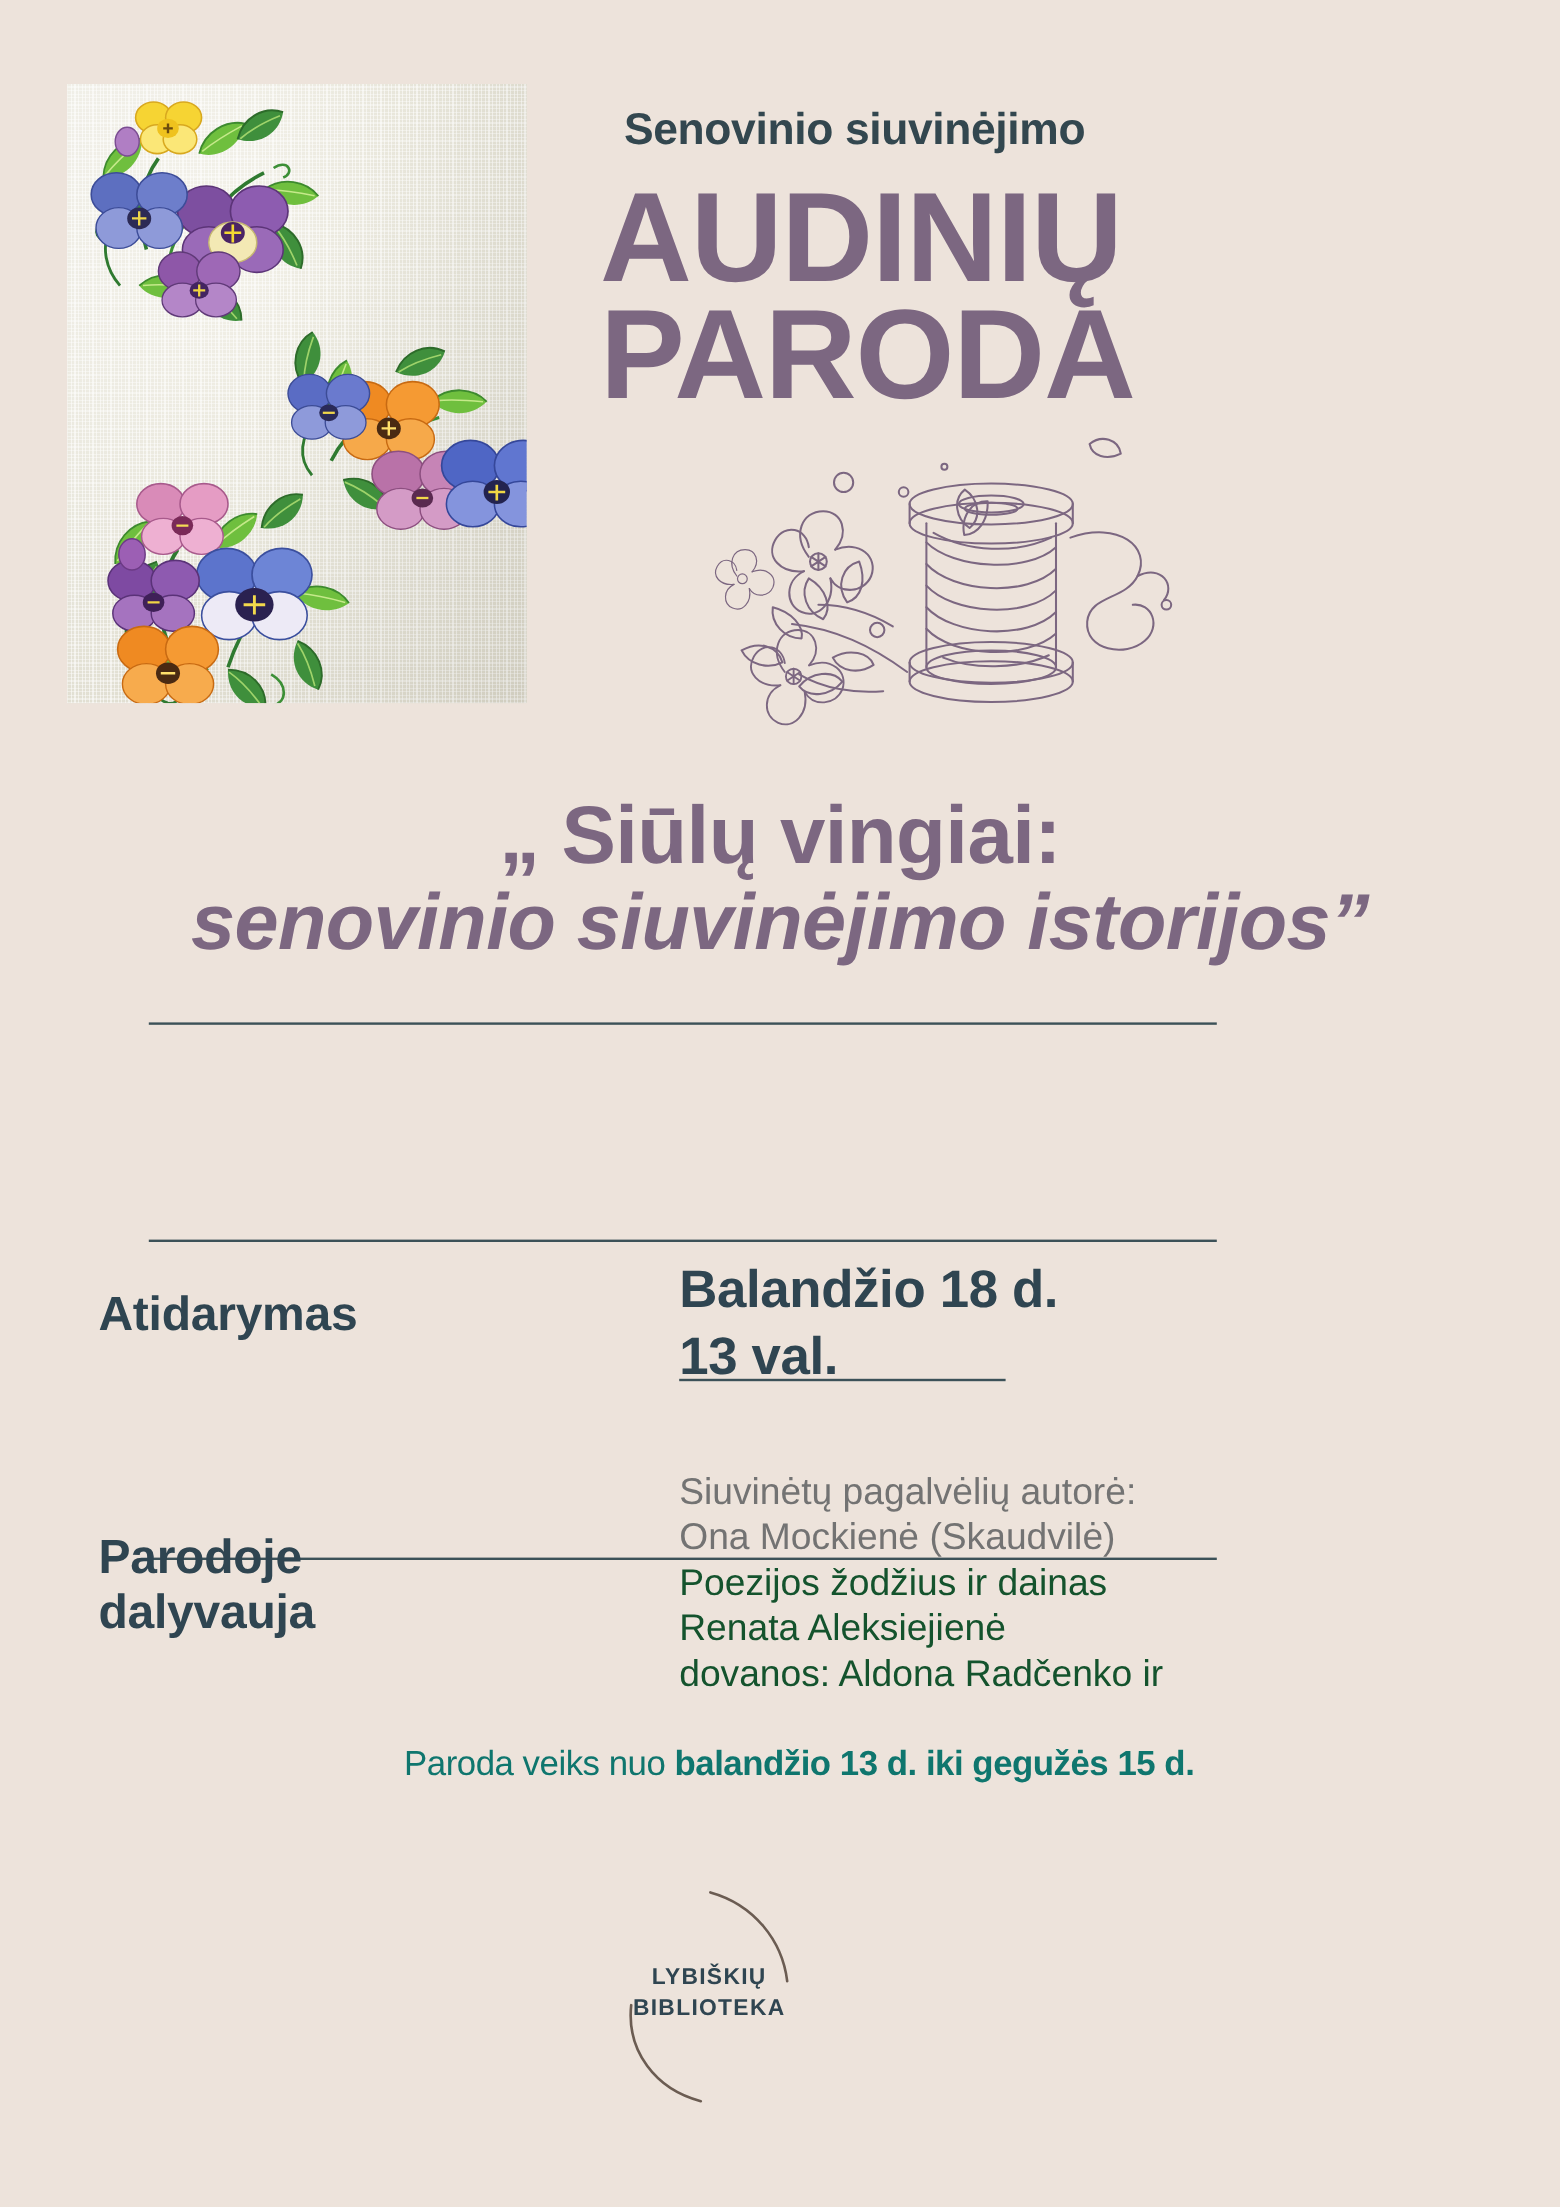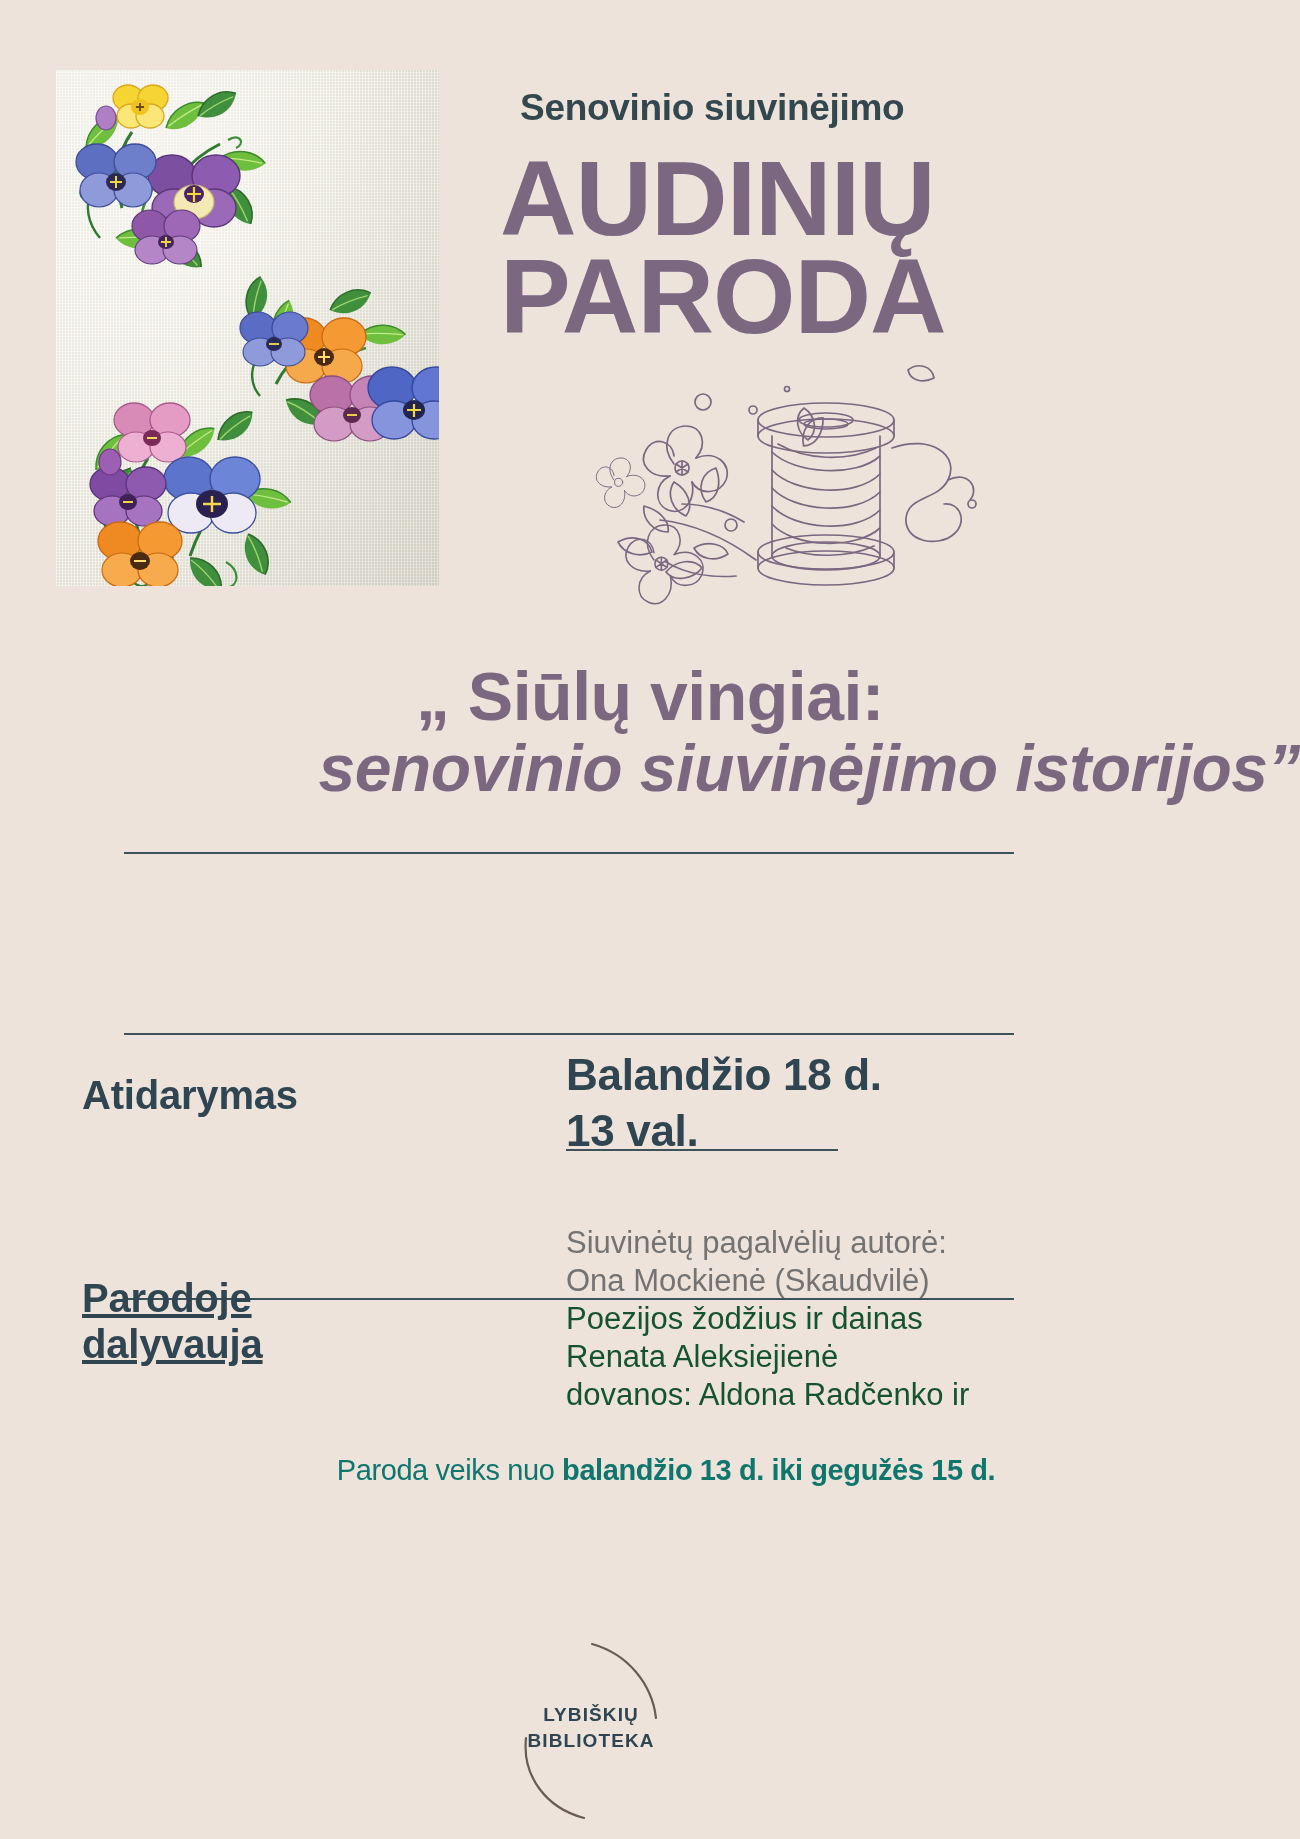--- a/index.html
+++ b/index.html
@@ -50,59 +50,59 @@
 
   
   .quote{
     position:absolute;left:0;top:660px;width:1300px;text-align:center;
     color:#7c6781;
   }
   .quote .q1{
     display:block;font-size:68px;font-weight:bold;line-height:1.08;letter-spacing:-.5px;
   }
   .quote .q2{
-    display:block;font-size:66px;font-weight:bold;font-style:italic;line-height:1.08;letter-spacing:-.5px;text-align:right;
+    display:block;font-size:66px;font-weight:bold;font-style:italic;line-height:1.08;letter-spacing:-.5px;
   }
 
   
   .rule{position:absolute;height:2px;background:#3c5158;}
   .rule.r1{left:124px;top:852px;width:890px;}
   .rule.r2{left:124px;top:1033px;width:890px;}
   .rule.r3{left:124px;top:1298px;width:890px;}
   .rule.small{left:566px;top:1149px;width:272px;height:2px;background:#3c5158;}
 
   
   .row{position:absolute;color:#2f4551;}
   .lbl{
     font-size:40px;font-weight:bold;line-height:1.15;letter-spacing:-.2px;
   }
   .row-atidarymas .lbl{position:absolute;left:82px;top:1072px;width:420px;}
   .row-atidarymas .val{
     position:absolute;left:566px;top:1047px;width:470px;
     font-size:44px;font-weight:bold;line-height:1.28;letter-spacing:-.3px;color:#2f4551;
   }
-  .row-dalyvauja .lbl{position:absolute;left:82px;top:1275px;width:420px;text-decoration:underline;}
+  .row-dalyvauja .lbl{position:absolute;left:82px;top:1275px;width:420px;}
   .partA{
     position:absolute;left:566px;top:1224px;width:520px;
     font-size:31px;line-height:1.22;color:#737373;font-weight:normal;
   }
   .partB{
     position:absolute;left:566px;top:1300px;width:540px;
     font-size:31px;line-height:1.22;color:#14532d;font-weight:normal;
   }
 
   
   .runline{
     position:absolute;left:16px;top:1454px;width:1300px;text-align:center;
     font-size:29px;color:#0f766e;letter-spacing:-.4px;
   }
   .runline .b{font-weight:bold;}
 
   
-  .logo{position:absolute;left:466px;top:1636px;width:250px;height:200px;}
+  .logo{position:absolute;left:466px;top:1569px;width:250px;height:200px;}
   .logo-text{
     position:absolute;left:0;top:66px;width:250px;text-align:center;
     color:#2f4551;font-size:19px;font-weight:bold;letter-spacing:1.1px;line-height:1.38;
   }
 </style>
 </head>
 <body>
 
 <div class="poster">
 

